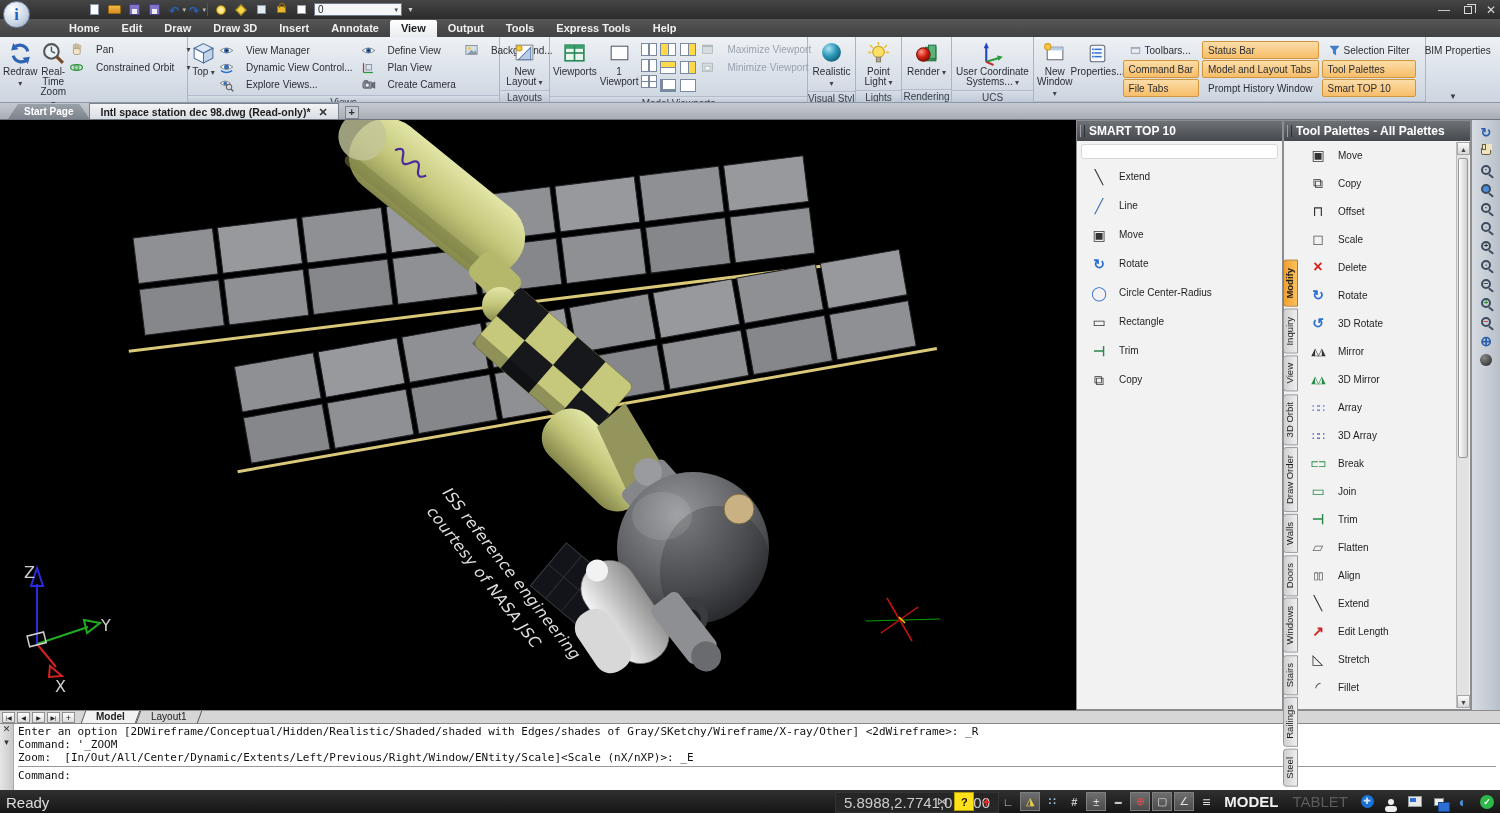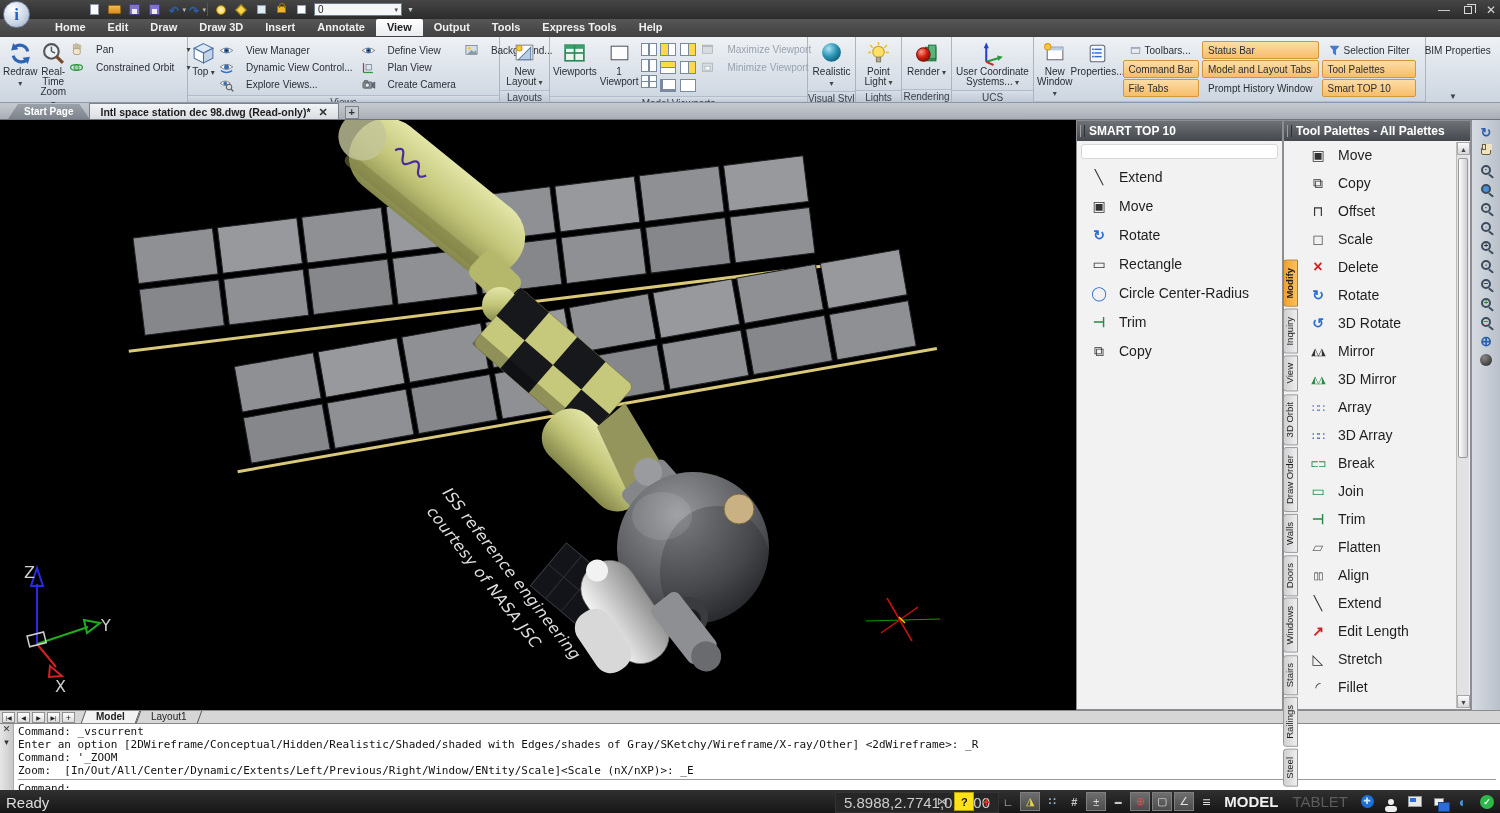--- a/index.html
+++ b/index.html
@@ -27,21 +27,21 @@
   [data-icon="layer-color-icon"] .g{width:9px;height:9px;background:#fff;border:1px solid #98a2b0}
   #qlayer{width:88px;height:13px;background:#f4f6f8;border:1px solid #6d7a8c;font-size:10px;color:#222;display:flex;align-items:center;padding:0 3px}
   #qlayer .ddch{margin-left:auto;font-size:7px;color:#445}
   #qcustom{color:#cfcfcf;font-size:7px}
   #title-text{position:absolute;left:250px;right:250px;top:0;height:19px;text-align:center;font-size:11px;line-height:19px;color:#e8e8e8;white-space:nowrap;overflow:hidden}
   #winbtns{position:absolute;right:4px;top:0;height:19px;display:flex;align-items:center;gap:14px;color:#d8d8d8}
   .wbtn{font-size:12px;line-height:12px;cursor:default}
   #restore-btn .g{display:block;width:8px;height:8px;border:1px solid #d8d8d8;position:relative}
   #restore-btn .g::before{content:"";position:absolute;left:2px;top:-3px;width:8px;height:8px;border:1px solid #d8d8d8;border-left:none;border-bottom:none}
   
-  #menubar{position:absolute;left:0;top:19px;width:1500px;height:18px;background:linear-gradient(#565656,#414141);display:flex;align-items:flex-start;padding-left:44px}
+  #menubar{position:absolute;left:0;top:19px;width:1500px;height:18px;background:linear-gradient(#565656,#414141);display:flex;align-items:center;padding-left:58px}
   .mtab{font-size:11px;font-weight:bold;color:#f0f0f0;padding:2px 11px 3px;white-space:nowrap}
   .mtab[data-active="true"]{background:linear-gradient(#ffffff,#e9ecef);color:#1c1c1c;border-radius:2px 2px 0 0}
   
   #ribbon{position:absolute;left:0;top:37px;width:1500px;height:66px;background:linear-gradient(#eef1f5,#ccd5e0);border-bottom:1px solid #8d99a8;display:flex}
   .rgroup{display:flex;flex-direction:column;border-right:1px solid #aab4c2;flex:0 0 auto}
   .rbody{flex:1;display:flex;align-items:stretch;padding:2px 3px;gap:3px}
   .rlabel{height:13px;font-size:10px;line-height:13px;color:#39404a;text-align:center;background:linear-gradient(#d7dee7,#bfc9d6);border-top:1px solid #b2bcca;position:relative;white-space:nowrap;overflow:hidden}
   .rlabel.dd::after{content:" ▾";font-size:8px}
   .bigbtn{width:52px;display:flex;flex-direction:column;align-items:center;font-size:10px;line-height:10px;text-align:center;color:#2a2e35;padding-top:2px;gap:1px}
   .bigbtn.narrow{width:44px}
@@ -83,21 +83,21 @@
   .panel{position:absolute;top:0;height:590px;background:#ececec;border:1px solid #8a8d92}
   #smart-panel{left:1076px;width:207px}
   #palettes-panel{left:1283px;width:188px}
   .phead{height:20px;background:linear-gradient(#6e7176,#45484d);color:#fff;font-weight:bold;font-size:12px;display:flex;align-items:center;padding-left:12px;position:relative}
   .phead::before{content:"";position:absolute;left:3px;top:4px;bottom:4px;width:3px;border-left:1px solid #9a9da2;border-right:1px solid #2e3134}
   .pbody{position:absolute;left:0;right:0;top:20px;bottom:0;background:#f2f2f2;overflow:hidden}
   #smart-toolbar{height:15px;margin:3px 4px;background:#fff;border:1px solid #d8d8d8;border-radius:3px}
   .pitem{display:flex;align-items:center;height:29px;padding-left:8px;gap:6px}
   #palettes-panel .pitem{height:28px;padding-left:4px}
   .pitem .ic{width:28px;text-align:center;font-size:14px;line-height:14px;flex:0 0 auto}
-  .pitem .plabel{font-size:14px;color:#1e1e1e}
+  .pitem .plabel{font-size:10px;color:#1e1e1e}
   
   [data-icon="extend"]::before{content:"╲";color:#333}
   [data-icon="line"]::before{content:"╱";color:#3a6fb5}
   [data-icon="polyline"]::before{content:"∪";color:#3a6fb5}
   [data-icon="tangent-arc"]::before{content:"◠";color:#2b6fd4}
   [data-icon="move"]::before{content:"▣";color:#333}
   [data-icon="rotate"]::before{content:"↻";color:#2b6fd4;font-weight:bold}
   [data-icon="rotate-3d"]::before{content:"↺";color:#2b6fd4;font-weight:bold}
   [data-icon="rectangle"]::before{content:"▭";color:#333}
   [data-icon="circle-center-radius"]::before{content:"◯";color:#2b6fd4}
@@ -836,41 +836,45 @@
     <div class="phead">SMART TOP 10</div>
     <div class="pbody">
       <div id="smart-toolbar"></div>
       <div>
 
           <div class="pitem">
             <span class="ic" data-icon="extend"></span>
             <span class="plabel">Extend</span>
           </div>
 
+          <div class="pitem">
+            <span class="ic" data-icon="line"></span>
+            <span class="plabel">Line</span>
+          </div>
 
 
 
           <div class="pitem">
             <span class="ic" data-icon="move"></span>
             <span class="plabel">Move</span>
           </div>
 
           <div class="pitem">
             <span class="ic" data-icon="rotate"></span>
             <span class="plabel">Rotate</span>
           </div>
 
           <div class="pitem">
+            <span class="ic" data-icon="circle-center-radius"></span>
+            <span class="plabel">Circle Center-Radius</span>
+          </div>
+
+          <div class="pitem">
             <span class="ic" data-icon="rectangle"></span>
             <span class="plabel">Rectangle</span>
-          </div>
-
-          <div class="pitem">
-            <span class="ic" data-icon="circle-center-radius"></span>
-            <span class="plabel">Circle Center-Radius</span>
           </div>
 
           <div class="pitem">
             <span class="ic" data-icon="trim"></span>
             <span class="plabel">Trim</span>
           </div>
 
           <div class="pitem">
             <span class="ic" data-icon="copy"></span>
             <span class="plabel">Copy</span>
@@ -1070,21 +1074,20 @@
 </div>
 
 <div id="cmdbar">
   <div id="cmd-gutter">
     <span class="gx">✕</span>
     <span class="gx">▾</span>
   </div>
   <div id="cmd-lines">
     <div>
 
-    <div class="cline">Command: _vscurrent</div>
         <div class="cline">Enter an option [2DWireframe/Conceptual/Hidden/Realistic/Shaded/shaded with Edges/shades of Gray/SKetchy/Wireframe/X-ray/Other] &lt;2dWireframe&gt;: _R</div>
         <div class="cline">Command: '_ZOOM</div>
         <div class="cline">Zoom:  [In/Out/All/Center/Dynamic/Extents/Left/Previous/Right/Window/ENtity/Scale]&lt;Scale (nX/nXP)&gt;: _E</div>
       </div>
     <div id="cmd-prompt">Command:</div>
   </div>
 </div>
 
 <div id="statusbar">
   <span id="status-ready">Ready</span>

